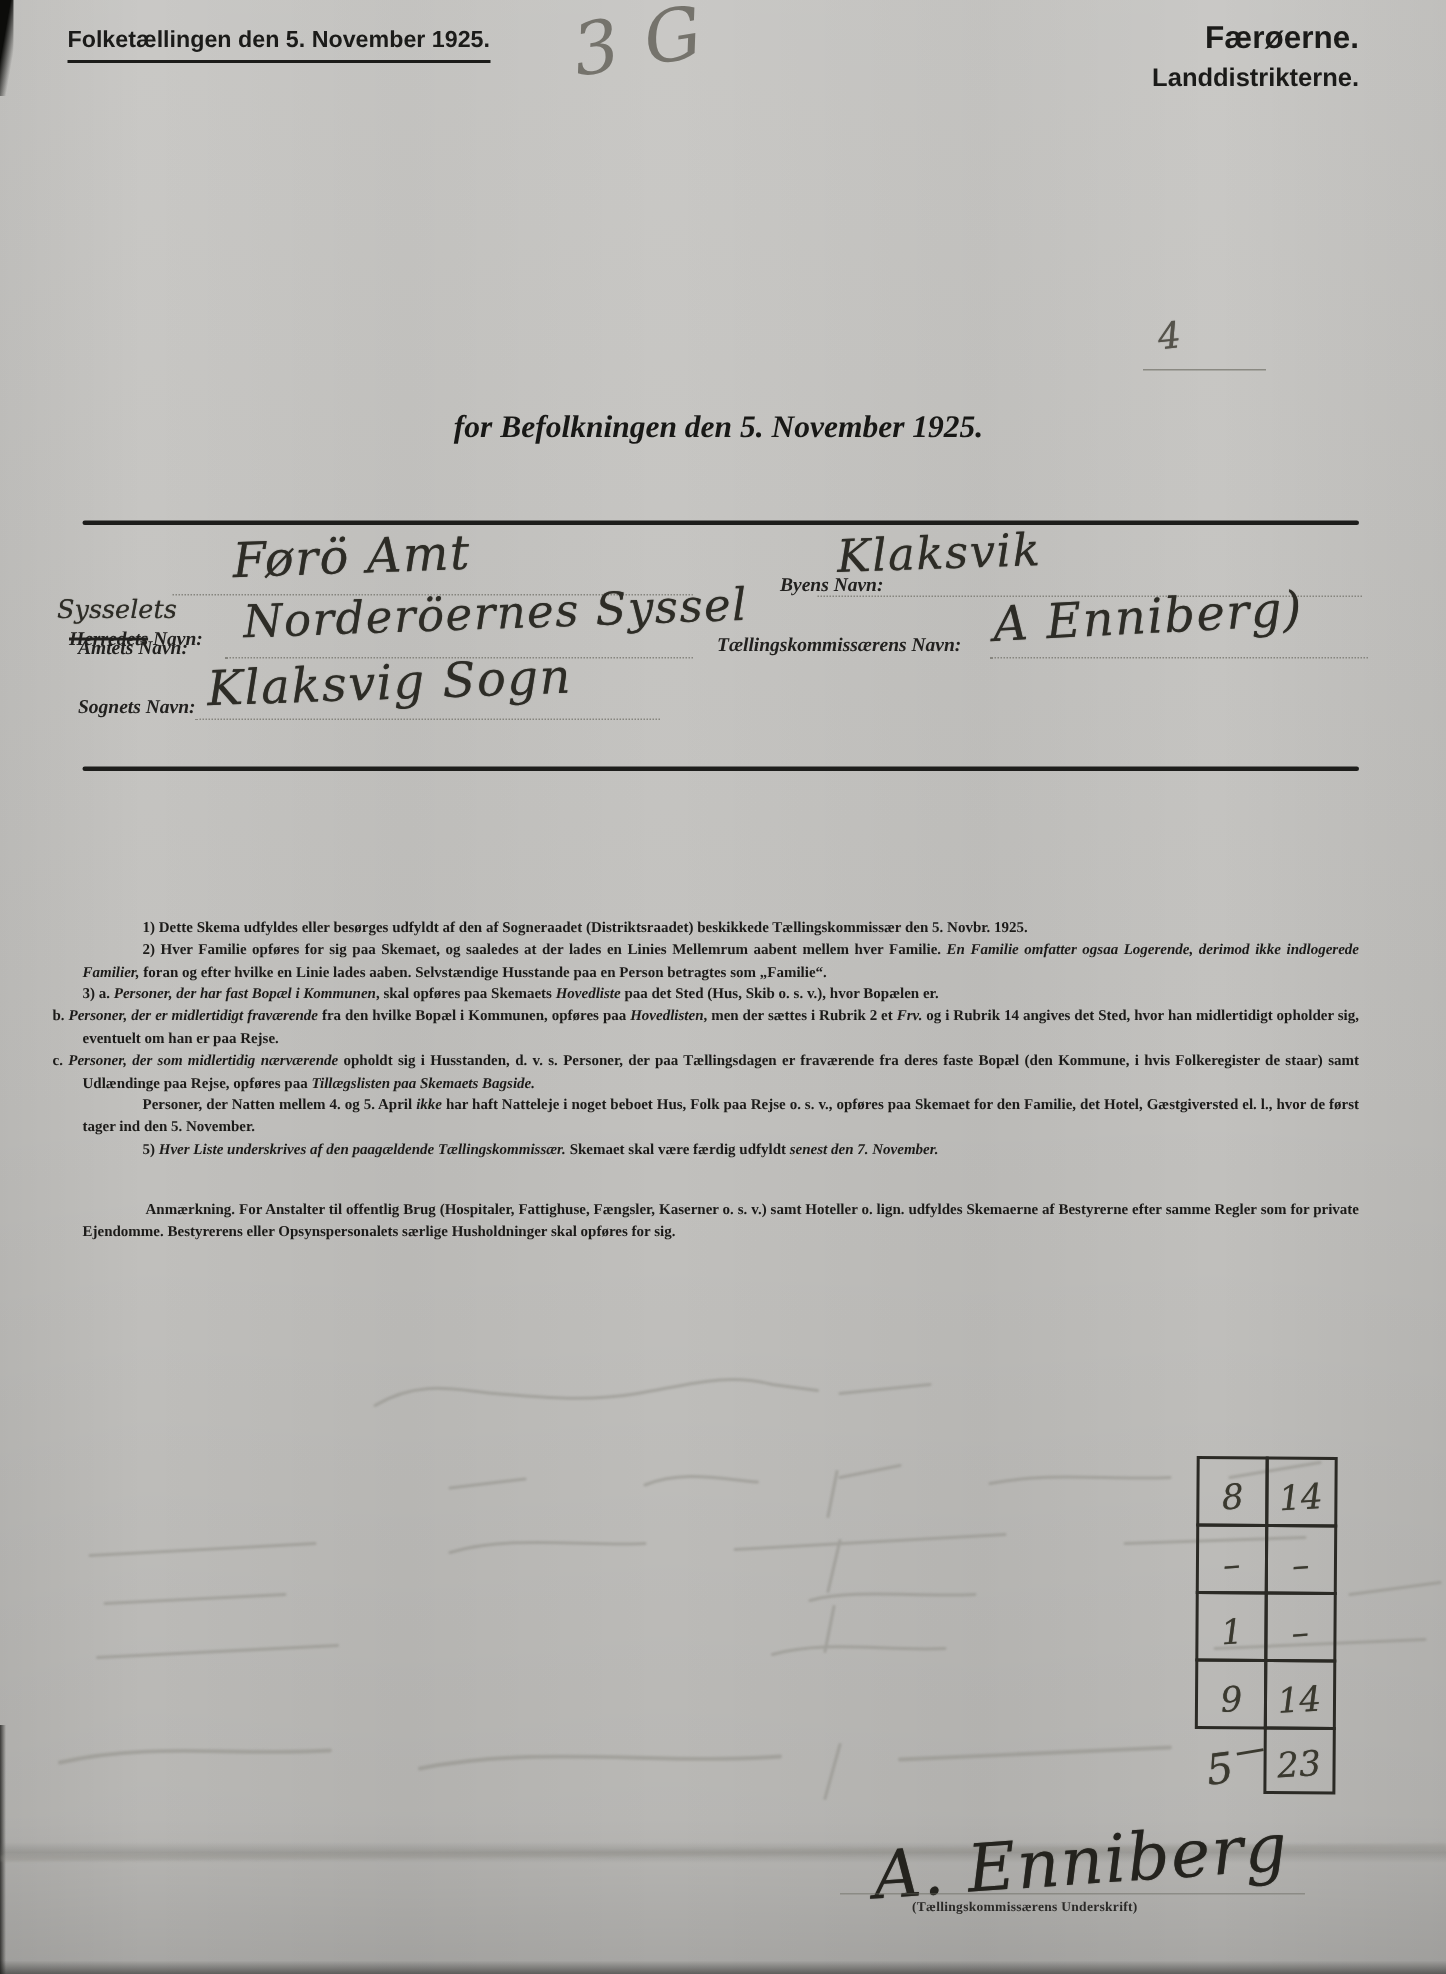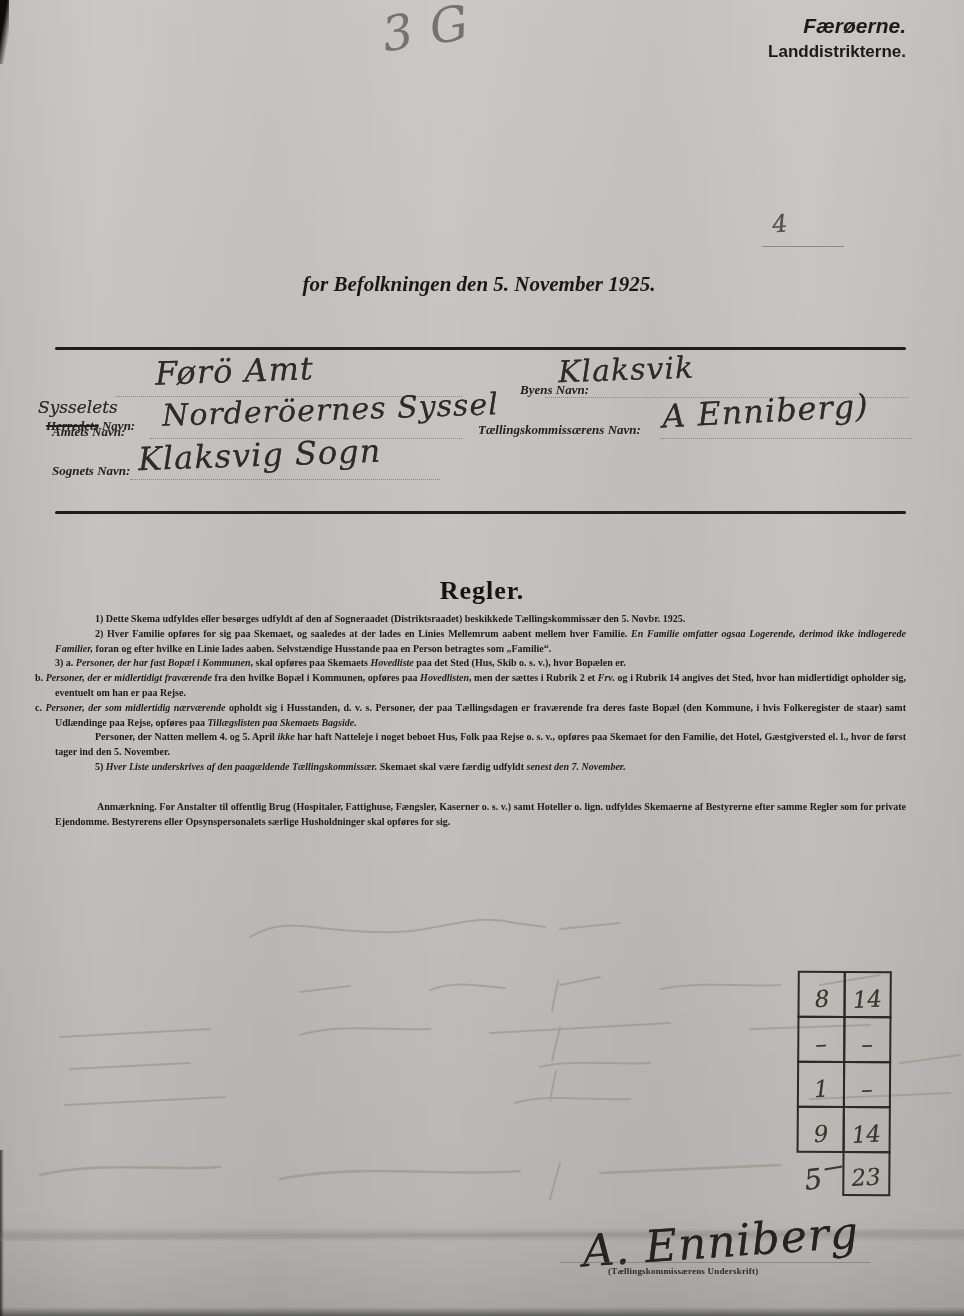--- a/index.html
+++ b/index.html
@@ -58,23 +58,24 @@
 </head>
 <body>
 
 <div class="page">
 
   <div class="edge-wedge"></div>
   <div class="edge-left-low"></div>
   <div class="edge-bottom"></div>
   <div class="ghost-band"></div>
 
+  <div class="abs sans-b" style="left:45px;top:18px;font-size:15.5px;border-bottom:2.5px solid #1c1c1a;padding-bottom:4px;">Folketællingen den 5. November 1925.</div>
   <div class="abs hw hw-light" style="left:382px;top:0px;font-size:48px;transform:rotate(-9deg);">3 G</div>
   <div class="abs" style="right:58px;top:14px;text-align:right;">
-    <div class="sans-b" style="font-size:21px;font-style:italic;">Færøerne.</div>
+    <div class="sans-b" style="font-size:21px;">Færøerne.</div>
     <div class="sans-b" style="font-size:17px;margin-top:4px;">Landdistrikterne.</div>
   </div>
 
   <div class="abs hw" style="left:772px;top:210px;font-size:24px;color:#55534b;transform:rotate(-6deg);">4</div>
   <div class="abs" style="left:762px;top:246px;width:82px;border-bottom:1.5px solid #8a8982;"></div>
   <div class="abs" style="left:0;top:272px;width:930px;text-align:center;">
     <span style="font-size:21px;font-weight:bold;font-style:italic;color:#181816;margin-left:28px;">for Befolkningen den 5. November 1925.</span>
   </div>
 
   <div class="rule-line" style="left:55px;top:347px;width:851px;"></div>
@@ -97,23 +98,20 @@
   <div class="abs hw" style="left:138px;top:436px;font-size:32px;transform:rotate(-2deg);">Klaksvig Sogn</div>
 
   <div class="abs label" style="left:478px;top:382px;margin-left:42px;">Byens Navn:</div>
   <div class="underline" style="left:545px;top:396px;width:363px;"></div>
   <div class="abs hw" style="left:558px;top:352px;font-size:30px;transform:rotate(-2deg);">Klaksvik</div>
 
   <div class="abs label" style="left:478px;top:422px;">Tællingskommissærens Navn:</div>
   <div class="underline" style="left:660px;top:437px;width:252px;"></div>
   <div class="abs hw" style="left:662px;top:392px;font-size:32px;transform:rotate(-3deg);">A Enniberg)</div>
 
-  <div class="abs" style="left:0;top:576px;width:964px;text-align:center;">
-    <span style="font-size:26px;font-weight:bold;letter-spacing:1px;color:#141412;">Regler.</span>
-  </div>
 
   <div class="rules-body">
     <p class="p-ind"><span>1) Dette Skema udfyldes eller besørges udfyldt af den af Sogneraadet (Distriktsraadet) beskikkede Tællingskommissær den 5. Novbr. 1925.</span></p>
     <p class="p-ind"><span>2) Hver Familie opføres for sig paa Skemaet, og saaledes at der lades en Linies Mellemrum aabent mellem hver Familie. </span><span class="seg-i">En Familie omfatter ogsaa Logerende, derimod ikke indlogerede Familier,</span><span> foran og efter hvilke en Linie lades aaben. Selvstændige Husstande paa en Person betragtes som „Familie“.</span></p>
     <p class="p-3a"><span>3) a. </span><span class="seg-i">Personer, der har fast Bopæl i Kommunen</span><span>, skal opføres paa Skemaets </span><span class="seg-i">Hovedliste</span><span> paa det Sted (Hus, Skib o. s. v.), hvor Bopælen er.</span></p>
     <p class="p-hang"><span>b. </span><span class="seg-i">Personer, der er midlertidigt fraværende</span><span> fra den hvilke Bopæl i Kommunen, opføres paa </span><span class="seg-i">Hovedlisten</span><span>, men der sættes i Rubrik 2 et </span><span class="seg-i">Frv.</span><span> og i Rubrik 14 angives det Sted, hvor han midlertidigt opholder sig, eventuelt om han er paa Rejse.</span></p>
     <p class="p-hang"><span>c. </span><span class="seg-i">Personer, der som midlertidig nærværende</span><span> opholdt sig i Husstanden, d. v. s. Personer, der paa Tællingsdagen er fraværende fra deres faste Bopæl (den Kommune, i hvis Folkeregister de staar) samt Udlændinge paa Rejse, opføres paa </span><span class="seg-i">Tillægslisten paa Skemaets Bagside.</span></p>
     <p class="p-ind"><span>Personer, der Natten mellem 4. og 5. April </span><span class="seg-i">ikke</span><span> har haft Natteleje i noget beboet Hus, Folk paa Rejse o. s. v., opføres paa Skemaet for den Familie, det Hotel, Gæstgiversted el. l., hvor de først tager ind den 5. November.</span></p>
     <p class="p-ind"><span>5) </span><span class="seg-i">Hver Liste underskrives af den paagældende Tællingskommissær.</span><span> Skemaet skal være færdig udfyldt </span><span class="seg-i">senest den 7. November.</span></p>
     <p class="remark"><span class="seg-b">Anmærkning.</span><span> For Anstalter til offentlig Brug (Hospitaler, Fattighuse, Fængsler, Kaserner o. s. v.) samt Hoteller o. lign. udfyldes Skemaerne af Bestyrerne efter samme Regler som for private Ejendomme. Bestyrerens eller Opsynspersonalets særlige Husholdninger skal opføres for sig.</span></p>

